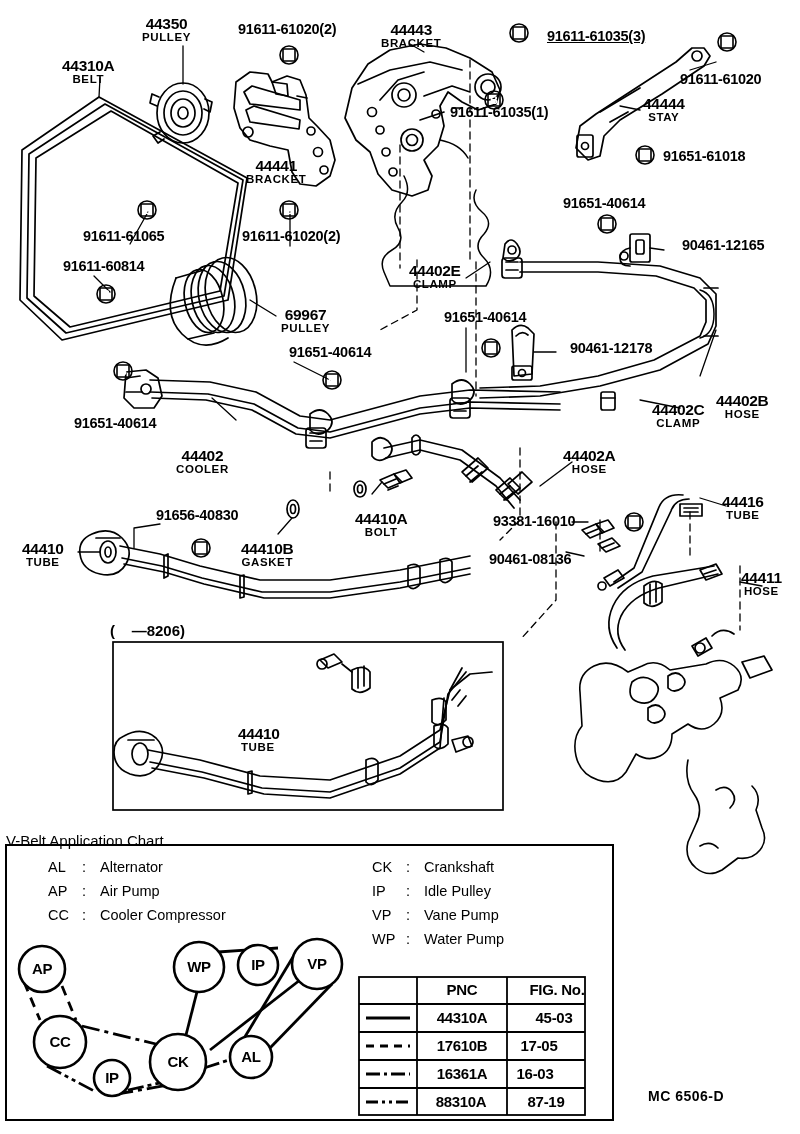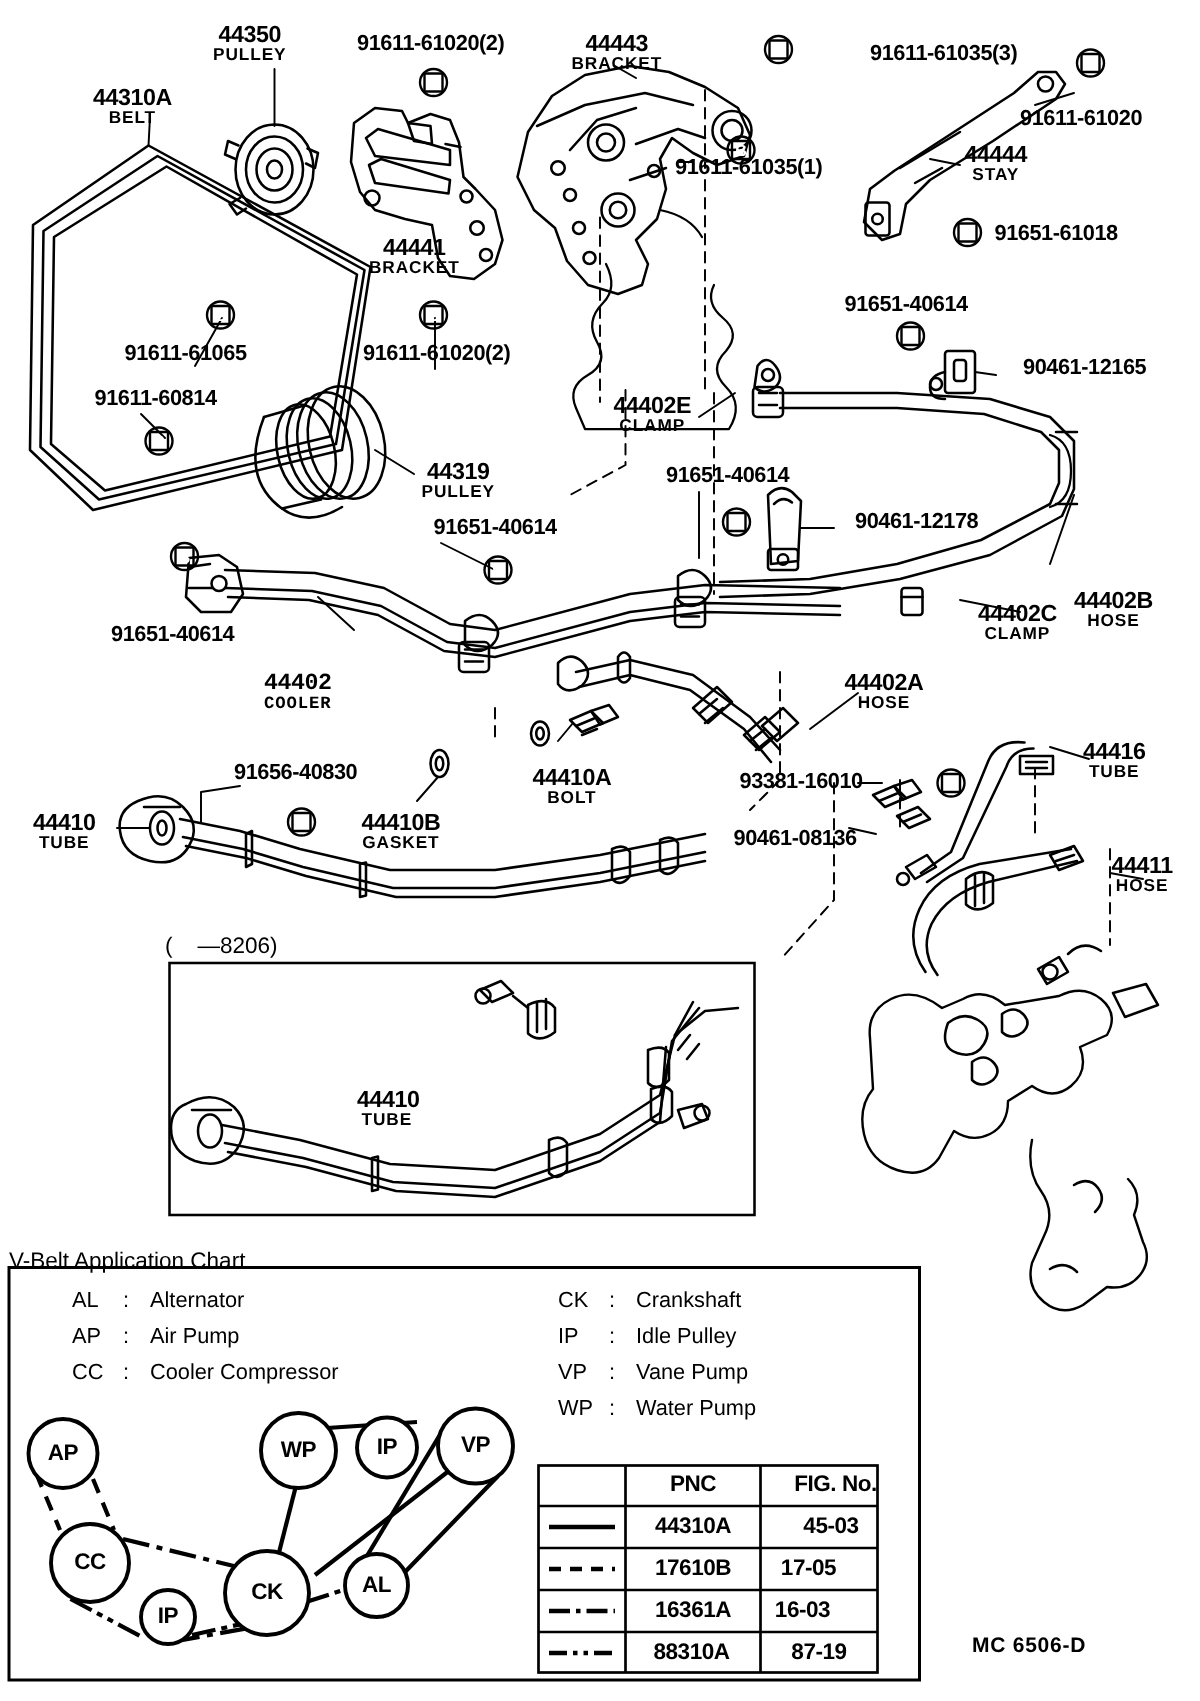--- a/index.html
+++ b/index.html
@@ -453,41 +453,41 @@
     <line x1="366" y1="1074" x2="410" y2="1074" stroke-dasharray="14 4 3 4"></line>
     <line x1="366" y1="1102" x2="410" y2="1102" stroke-dasharray="12 4 3 4 3 4"></line>
   </g>
 </svg>
 
 <div id="callout-layer">
       <div class="lbl" style="left: 62px; top: 58px;"><div class="pn nm ctr">44310A</div><div class="sub ctr">BELT</div></div>
       <div class="lbl" style="left: 142px; top: 16px;"><div class="pn nm ctr">44350</div><div class="sub ctr">PULLEY</div></div>
       <div class="lbl" style="left: 238px; top: 22px;"><div class="pn">91611-61020(2)</div></div>
       <div class="lbl" style="left: 381px; top: 22px;"><div class="pn nm ctr">44443</div><div class="sub ctr">BRACKET</div></div>
-      <div class="lbl" style="left: 580px; top: 29px;"><div class="pn">91611-61035(3)</div></div>
+      <div class="lbl" style="left: 547px; top: 29px; text-decoration: underline;"><div class="pn">91611-61035(3)</div></div>
       <div class="lbl" style="left: 680px; top: 72px;"><div class="pn">91611-61020</div></div>
       <div class="lbl" style="left: 643px; top: 96px;"><div class="pn nm ctr">44444</div><div class="sub ctr">STAY</div></div>
       <div class="lbl" style="left: 450px; top: 105px;"><div class="pn">91611-61035(1)</div></div>
       <div class="lbl" style="left: 663px; top: 149px;"><div class="pn">91651-61018</div></div>
       <div class="lbl" style="left: 246px; top: 158px;"><div class="pn nm ctr">44441</div><div class="sub ctr">BRACKET</div></div>
       <div class="lbl" style="left: 83px; top: 229px;"><div class="pn">91611-61065</div></div>
       <div class="lbl" style="left: 242px; top: 229px;"><div class="pn">91611-61020(2)</div></div>
       <div class="lbl" style="left: 63px; top: 259px;"><div class="pn">91611-60814</div></div>
       <div class="lbl" style="left: 563px; top: 196px;"><div class="pn">91651-40614</div></div>
       <div class="lbl" style="left: 682px; top: 238px;"><div class="pn">90461-12165</div></div>
       <div class="lbl" style="left: 409px; top: 263px;"><div class="pn nm ctr">44402E</div><div class="sub ctr">CLAMP</div></div>
-      <div class="lbl" style="left: 281px; top: 307px;"><div class="pn nm ctr">44319</div><div class="sub ctr">PULLEY</div></div>
+      <div class="lbl" style="left: 281px; top: 307px;"><div class="pn nm ctr">69967</div><div class="sub ctr">PULLEY</div></div>
       <div class="lbl" style="left: 444px; top: 310px;"><div class="pn">91651-40614</div></div>
       <div class="lbl" style="left: 570px; top: 341px;"><div class="pn">90461-12178</div></div>
       <div class="lbl" style="left: 289px; top: 345px;"><div class="pn">91651-40614</div></div>
       <div class="lbl" style="left: 716px; top: 393px;"><div class="pn nm ctr">44402B</div><div class="sub ctr">HOSE</div></div>
       <div class="lbl" style="left: 652px; top: 402px;"><div class="pn nm ctr">44402C</div><div class="sub ctr">CLAMP</div></div>
       <div class="lbl" style="left: 74px; top: 416px;"><div class="pn">91651-40614</div></div>
       <div class="lbl" style="left: 563px; top: 448px;"><div class="pn nm ctr">44402A</div><div class="sub ctr">HOSE</div></div>
-      <div class="lbl" style="left: 176px; top: 448px; font-family: Liberation Mono, monospace;"><div class="pn nm ctr">44402</div><div class="sub ctr">COOLER</div></div>
+      <div class="lbl" style="left: 176px; top: 448px;"><div class="pn nm ctr">44402</div><div class="sub ctr">COOLER</div></div>
       <div class="lbl" style="left: 355px; top: 511px;"><div class="pn nm ctr">44410A</div><div class="sub ctr">BOLT</div></div>
       <div class="lbl" style="left: 722px; top: 494px;"><div class="pn nm ctr">44416</div><div class="sub ctr">TUBE</div></div>
       <div class="lbl" style="left: 156px; top: 508px;"><div class="pn">91656-40830</div></div>
       <div class="lbl" style="left: 493px; top: 514px;"><div class="pn">93381-16010</div></div>
       <div class="lbl" style="left: 22px; top: 541px;"><div class="pn nm ctr">44410</div><div class="sub ctr">TUBE</div></div>
       <div class="lbl" style="left: 241px; top: 541px;"><div class="pn nm ctr">44410B</div><div class="sub ctr">GASKET</div></div>
       <div class="lbl" style="left: 489px; top: 552px;"><div class="pn">90461-08136</div></div>
       <div class="lbl" style="left: 741px; top: 570px;"><div class="pn nm ctr">44411</div><div class="sub ctr">HOSE</div></div>
     </div>
 
@@ -522,17 +522,17 @@
       <div class="lbl pcode" style="left: 417px; top: 1038px; width: 90px; text-align: center;">17610B</div>
       <div class="lbl pcode" style="left: 507px; top: 1038px; width: 64px; text-align: center;">17-05</div>
       <div class="lbl pcode" style="left: 417px; top: 1066px; width: 90px; text-align: center;">16361A</div>
       <div class="lbl pcode" style="left: 507px; top: 1066px; width: 56px; text-align: center;">16-03</div>
       <div class="lbl pcode" style="left: 417px; top: 1094px; width: 88px; text-align: center;">88310A</div>
       <div class="lbl pcode" style="left: 507px; top: 1094px; width: 78px; text-align: center;">87-19</div>
     </div>
 
 <div class="figcode" style="left:648px;top:1088px;">MC  6506-D</div>
 
-<div class="insetlbl" style="left:110px;top:622px;font-weight:normal;">(    —8206)</div>
+<div class="insetlbl" style="left:110px;top:622px;font-weight:bold;">(    —8206)</div>
 <div class="lbl nm ctr" style="left:238px;top:726px;">44410</div>
 <div class="lbl sub ctr" style="left:241px;top:742px;">TUBE</div>
 
 </div>
 
 </body></html>

